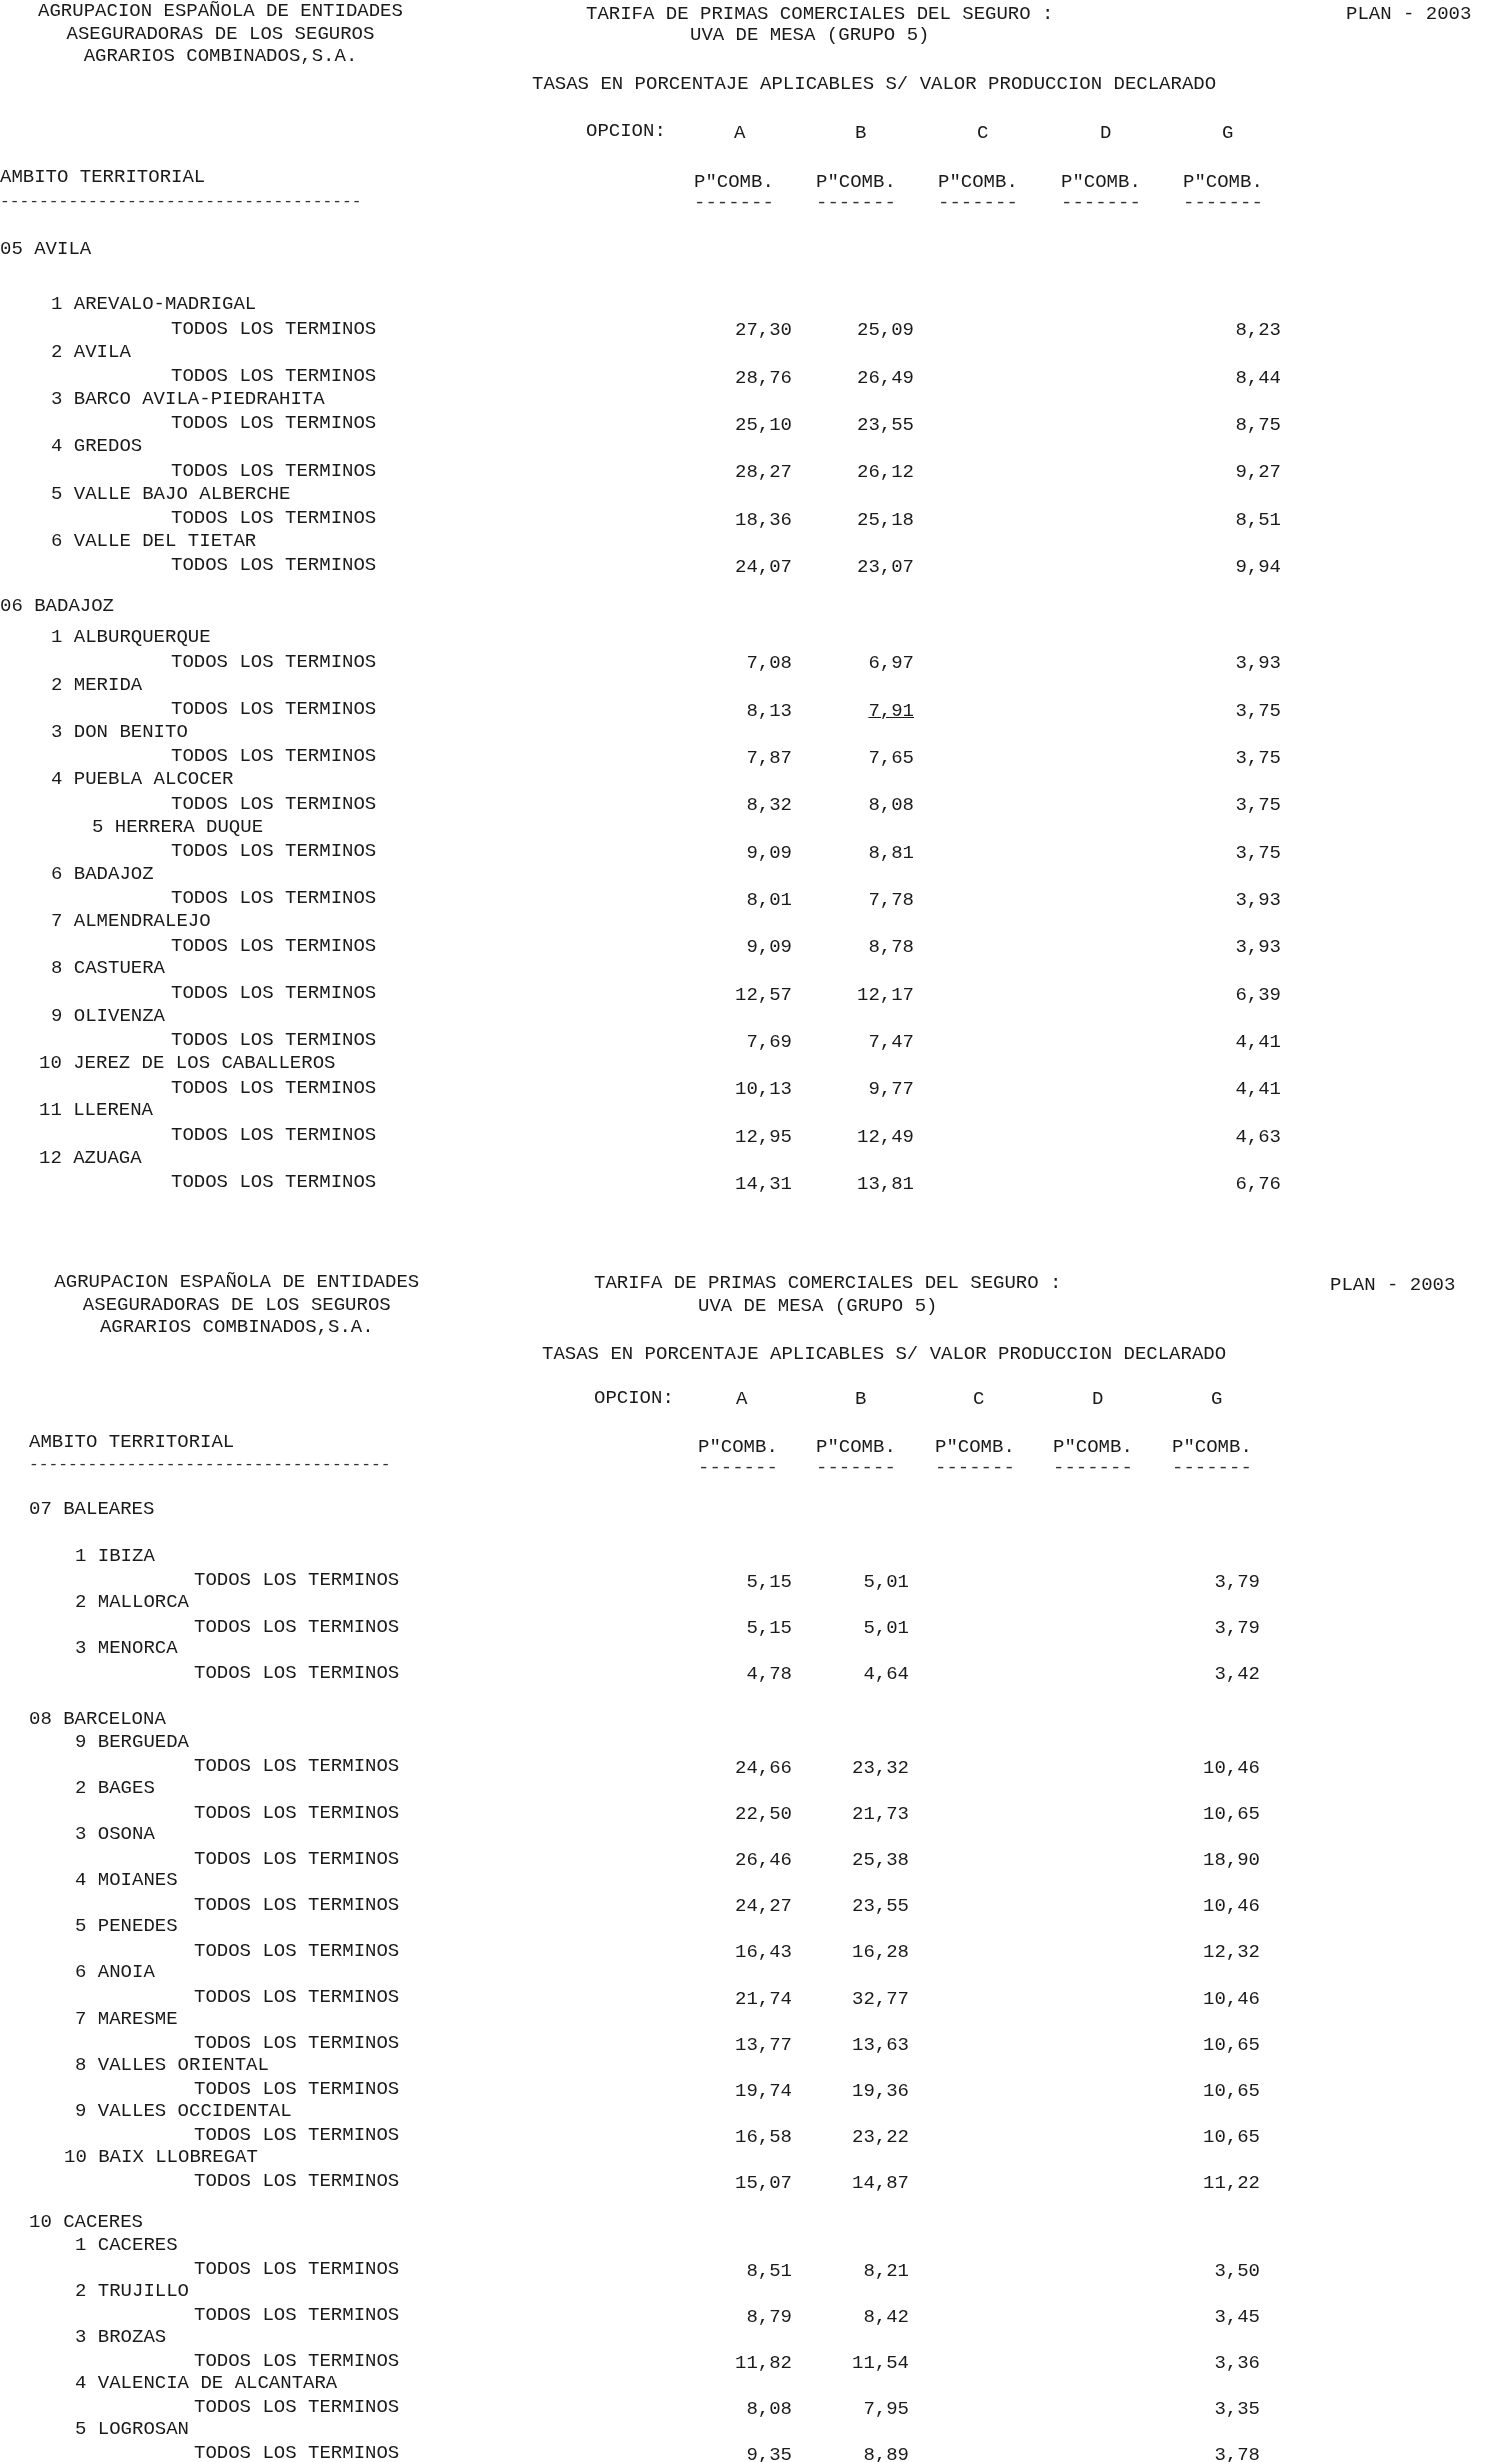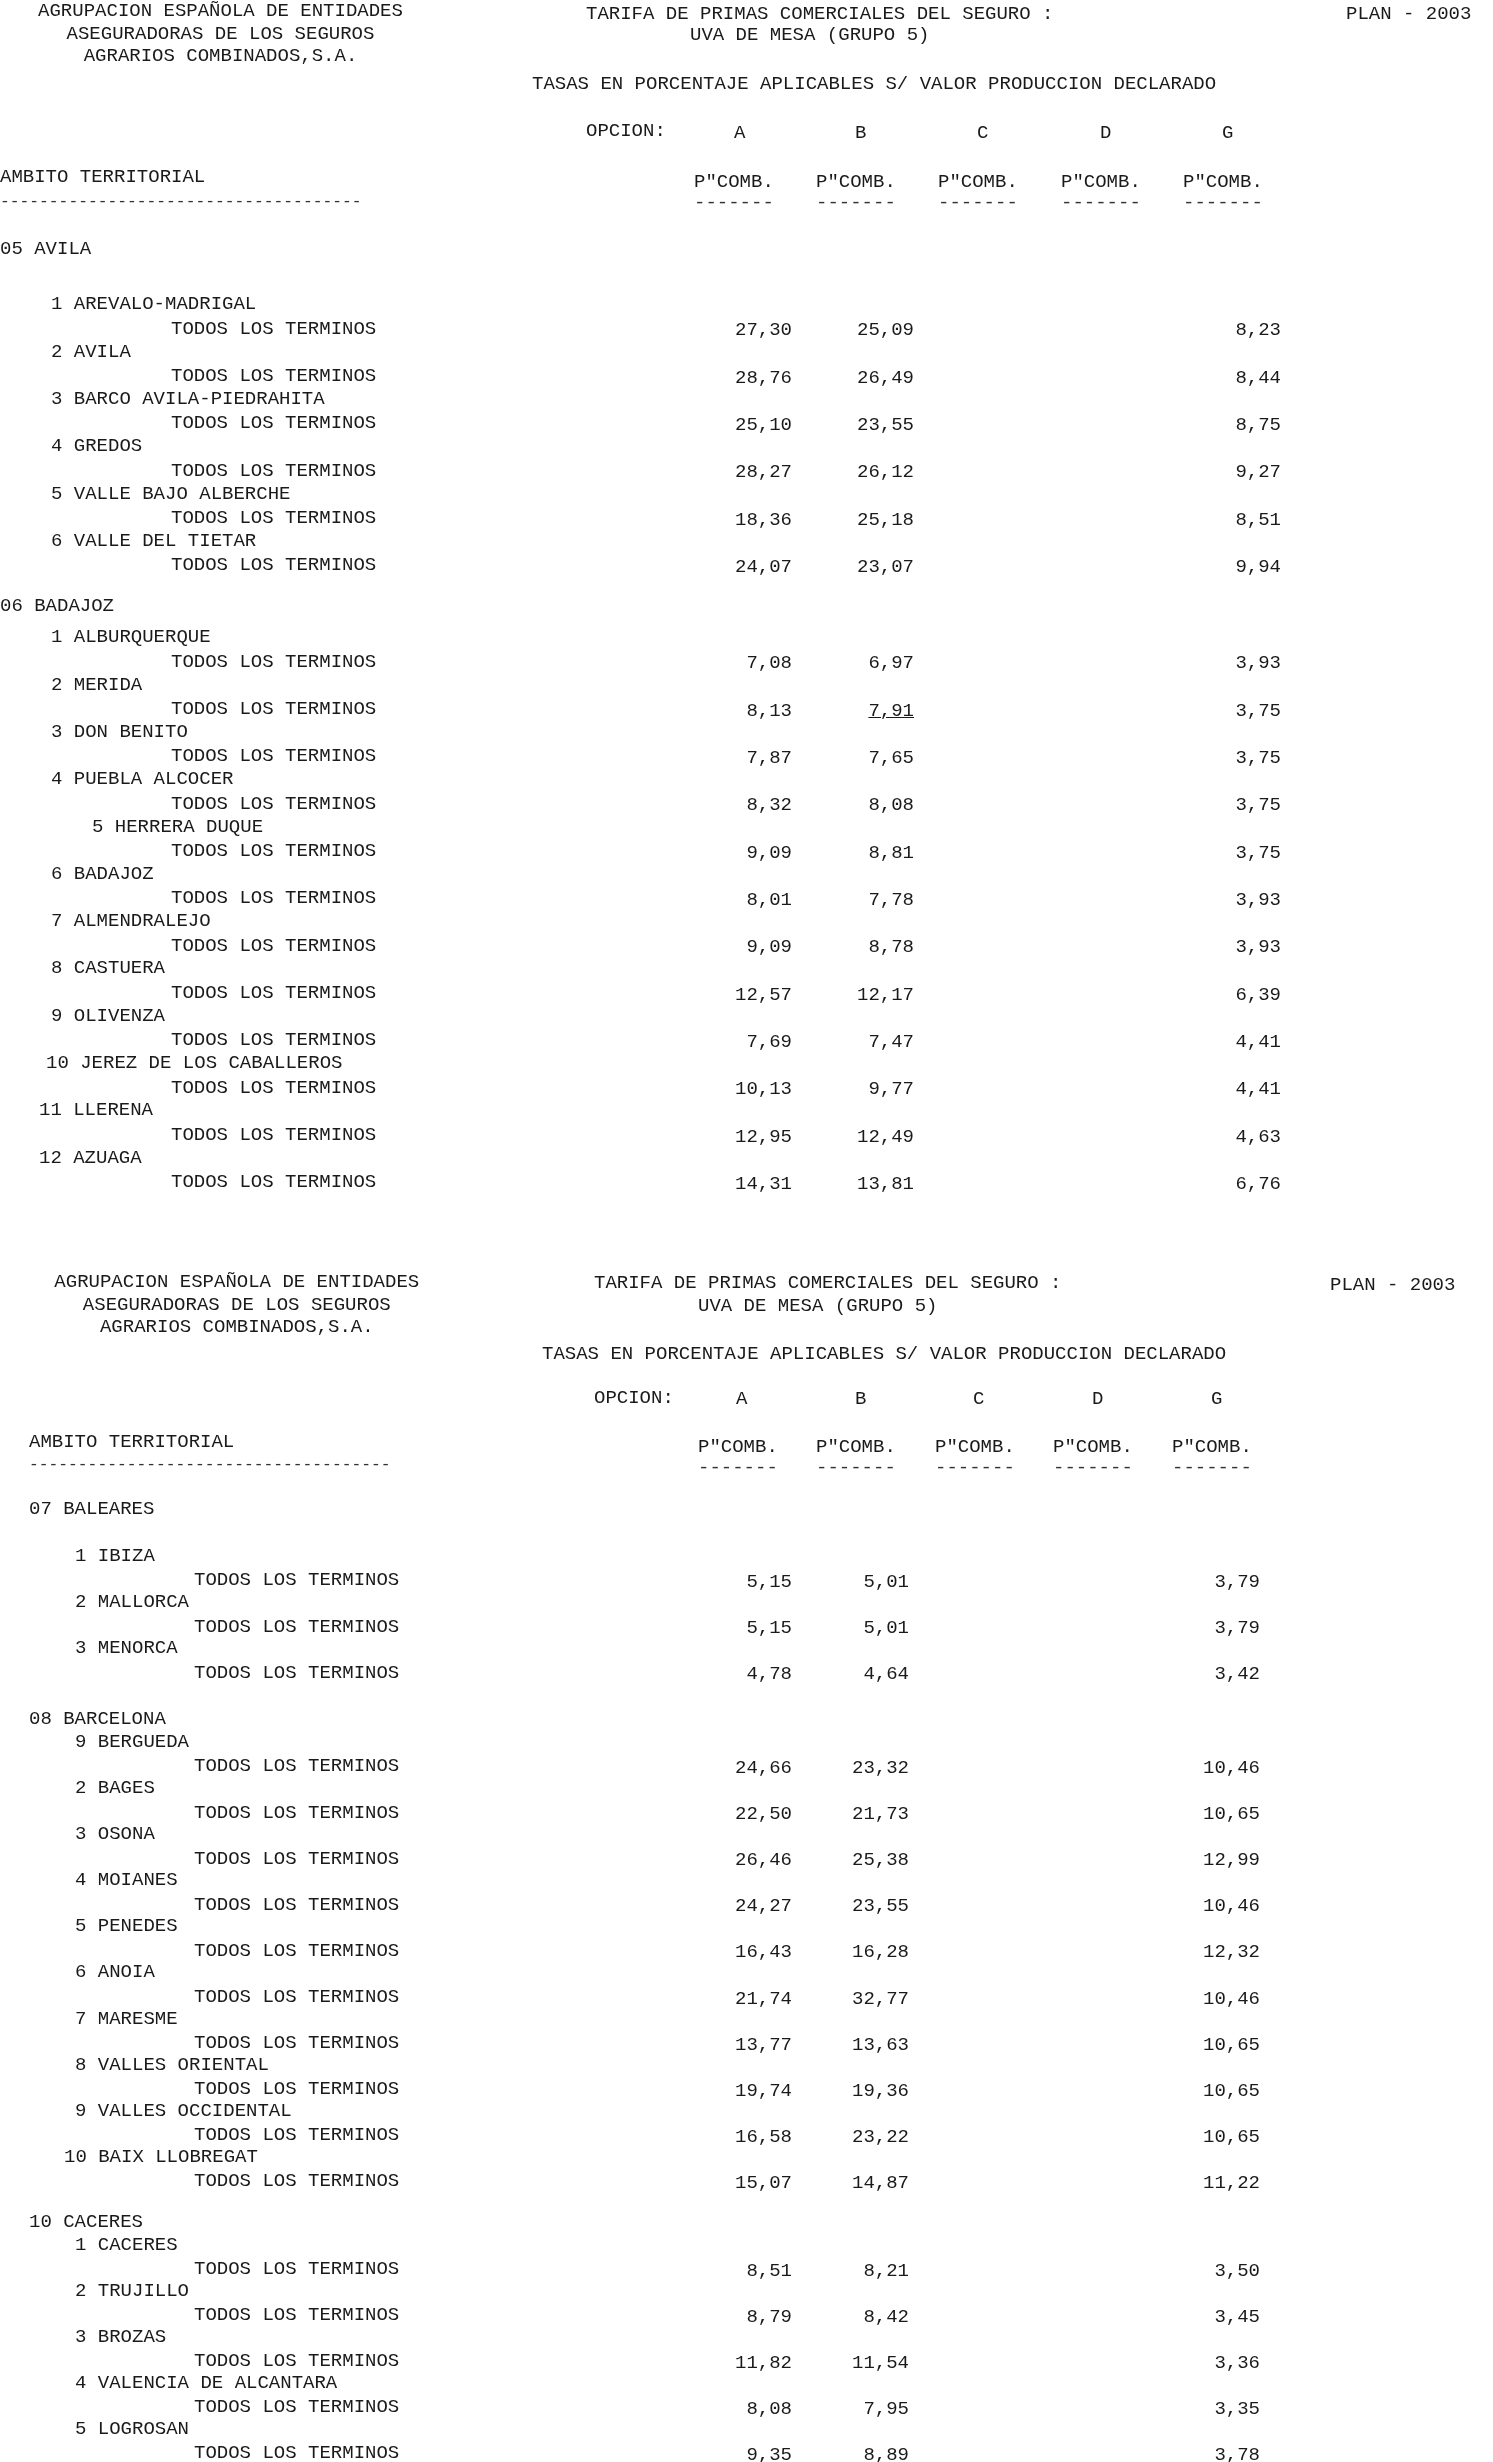--- a/index.html
+++ b/index.html
@@ -120,21 +120,21 @@
     <div class="abs" style="left: 51px; top: 959px;">8 CASTUERA</div>
     <div class="abs" style="left: 171px; top: 984px;">TODOS LOS TERMINOS</div>
     <div class="abs num" style="left: 702px; top: 986px;">12,57</div>
     <div class="abs num" style="left: 824px; top: 986px;">12,17</div>
     <div class="abs num" style="left: 1191px; top: 986px;">6,39</div>
     <div class="abs" style="left: 51px; top: 1007px;">9 OLIVENZA</div>
     <div class="abs" style="left: 171px; top: 1031px;">TODOS LOS TERMINOS</div>
     <div class="abs num" style="left: 702px; top: 1033px;">7,69</div>
     <div class="abs num" style="left: 824px; top: 1033px;">7,47</div>
     <div class="abs num" style="left: 1191px; top: 1033px;">4,41</div>
-    <div class="abs" style="left: 39px; top: 1054px; margin-left: 7px;">10 JEREZ DE LOS CABALLEROS</div>
+    <div class="abs" style="left: 39px; top: 1054px;">10 JEREZ DE LOS CABALLEROS</div>
     <div class="abs" style="left: 171px; top: 1079px;">TODOS LOS TERMINOS</div>
     <div class="abs num" style="left: 702px; top: 1080px;">10,13</div>
     <div class="abs num" style="left: 824px; top: 1080px;">9,77</div>
     <div class="abs num" style="left: 1191px; top: 1080px;">4,41</div>
     <div class="abs" style="left: 39px; top: 1101px;">11 LLERENA</div>
     <div class="abs" style="left: 171px; top: 1126px;">TODOS LOS TERMINOS</div>
     <div class="abs num" style="left: 702px; top: 1128px;">12,95</div>
     <div class="abs num" style="left: 824px; top: 1128px;">12,49</div>
     <div class="abs num" style="left: 1191px; top: 1128px;">4,63</div>
     <div class="abs" style="left: 39px; top: 1149px;">12 AZUAGA</div>
@@ -201,21 +201,21 @@
     <div class="abs num" style="left: 1170px; top: 1759px;">10,46</div>
     <div class="abs" style="left: 75px; top: 1779px;">2 BAGES</div>
     <div class="abs" style="left: 194px; top: 1804px;">TODOS LOS TERMINOS</div>
     <div class="abs num" style="left: 702px; top: 1805px;">22,50</div>
     <div class="abs num" style="left: 819px; top: 1805px;">21,73</div>
     <div class="abs num" style="left: 1170px; top: 1805px;">10,65</div>
     <div class="abs" style="left: 75px; top: 1825px;">3 OSONA</div>
     <div class="abs" style="left: 194px; top: 1850px;">TODOS LOS TERMINOS</div>
     <div class="abs num" style="left: 702px; top: 1851px;">26,46</div>
     <div class="abs num" style="left: 819px; top: 1851px;">25,38</div>
-    <div class="abs num" style="left: 1170px; top: 1851px;">12,99</div>
+    <div class="abs num" style="left: 1170px; top: 1851px;">18,90</div>
     <div class="abs" style="left: 75px; top: 1871px;">4 MOIANES</div>
     <div class="abs" style="left: 194px; top: 1896px;">TODOS LOS TERMINOS</div>
     <div class="abs num" style="left: 702px; top: 1897px;">24,27</div>
     <div class="abs num" style="left: 819px; top: 1897px;">23,55</div>
     <div class="abs num" style="left: 1170px; top: 1897px;">10,46</div>
     <div class="abs" style="left: 75px; top: 1917px;">5 PENEDES</div>
     <div class="abs" style="left: 194px; top: 1942px;">TODOS LOS TERMINOS</div>
     <div class="abs num" style="left: 702px; top: 1943px;">16,43</div>
     <div class="abs num" style="left: 819px; top: 1943px;">16,28</div>
     <div class="abs num" style="left: 1170px; top: 1943px;">12,32</div>

